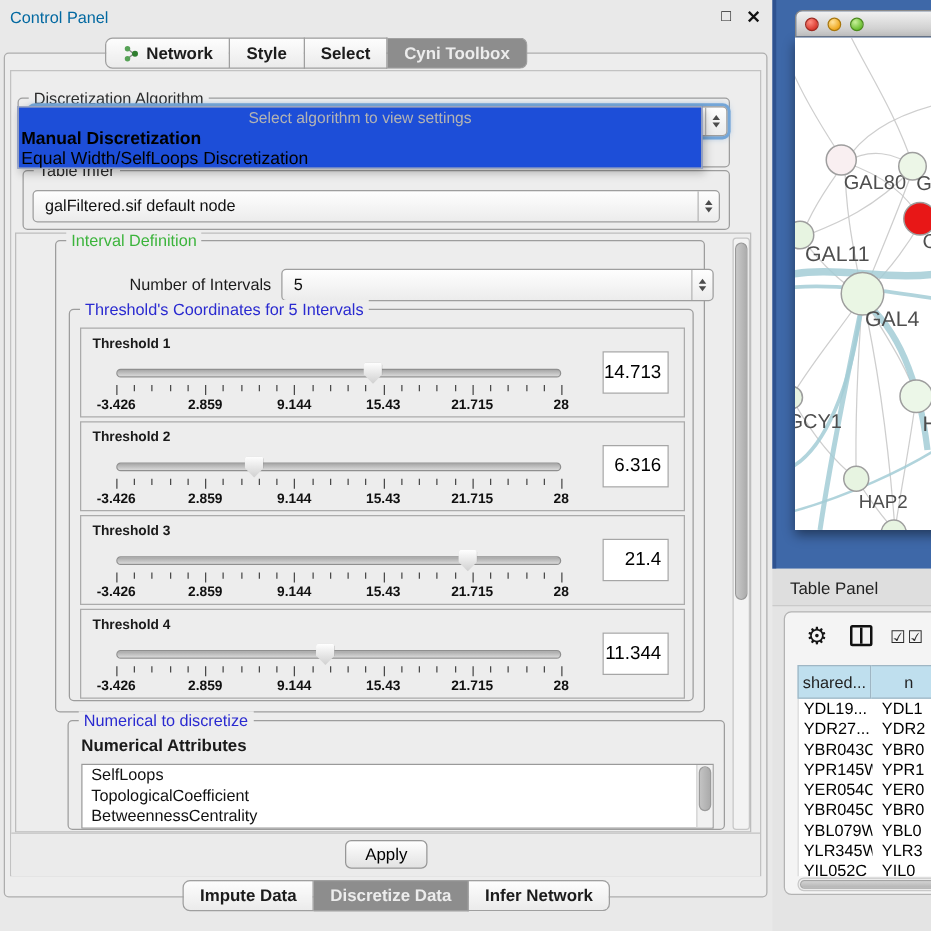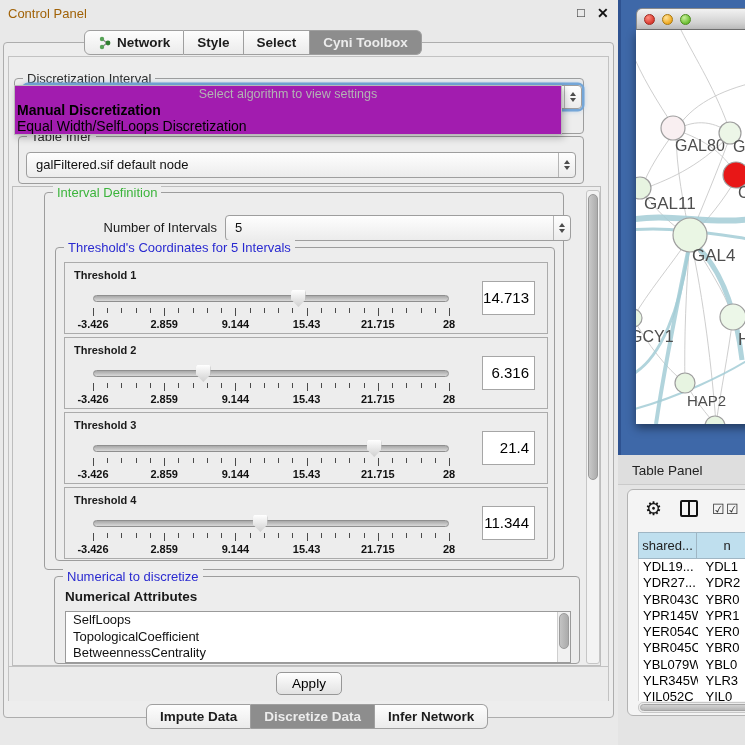--- a/index.html
+++ b/index.html
@@ -5,21 +5,21 @@
   * { margin:0; padding:0; box-sizing:border-box; }
   html,body { background:#e2e2e2; }
   .screen {
     position:relative; width:745px; height:745px; overflow:hidden;
     font-family:"Liberation Sans", sans-serif; font-size:13px; color:#1a1a1a;
     background:#e6e6e6;
   }
   
   .control-panel { position:absolute; left:0; top:0; width:620px; height:745px; background:#e9e9e9; }
   .cp-titlebar { position:absolute; left:0; top:0; width:620px; height:26px; }
-  .cp-title { position:absolute; left:8px; top:6px; font-size:13px; color:#a16207; }
+  .cp-title { position:absolute; left:8px; top:6px; font-size:13px; color:#0369a1; }
   .cp-float { position:absolute; left:577px; top:5px; font-size:13px; font-weight:700; color:#222; cursor:default; }
   .cp-close { position:absolute; left:597px; top:5px; font-size:14px; font-weight:700; color:#111; cursor:default; }
   .cp-outer { position:absolute; left:3px; top:42px; width:611px; height:676px; border:1px solid #adadad; border-radius:4px; background:#ededed; }
   .cp-inner { position:absolute; left:8px; top:56px; width:601px; height:645px; border:1px solid #c2c2c2; background:#ededed; }
   .viewport { position:absolute; left:12px; top:186px; width:589px; height:480px; border:1px solid #bdbdbd; background:#ededed; }
 
   
   .tabbar { position:absolute; display:flex; z-index:6; }
   .top-tabs { left:84px; top:30px; }
   .bottom-tabs { left:146px; top:704px; }
@@ -51,21 +51,21 @@
   .combo.focus { box-shadow:0 0 0 2.5px #74a6d8, 0 0 6px #74a6d8; }
 
   .algo-group { left:14px; top:78px; width:570px; height:56px; }
   .algo-combo { left:24px; top:85px; width:558px; height:24px; z-index:4; }
   .td-group { left:18px; top:136px; width:566px; height:48px; }
   .td-combo { left:26px; top:152px; width:550px; }
 
   
   .popup {
     position:absolute; left:14px; top:85px; width:548px; height:50px; z-index:10;
-    background:#a21caf; border:1px solid #b9b9b9; box-shadow:2px 3px 7px rgba(0,0,0,0.25);
+    background:#1d4ed8; border:1px solid #b9b9b9; box-shadow:2px 3px 7px rgba(0,0,0,0.25);
   }
   .popup-prompt { position:absolute; left:0; right:0; top:1px; text-align:center; font-size:12.5px; color:#b3b3b3; }
   .popup-item { position:absolute; left:2px; font-size:14px; color:#000; white-space:nowrap; cursor:default; }
   .popup-item.b { font-weight:700; }
 
   
   .interval-group { left:44px; top:192px; width:520px; height:378px; }
   .noi-label { position:absolute; left:20px; top:27px; width:152px; text-align:right; font-weight:400; font-size:13px; }
   .noi-combo { left:180px; top:22px; width:346px; }
   .thr-group { left:10px; top:54px; width:500px; height:314px; border:1px solid #9d9d9d; border-radius:4px; position:absolute; }
@@ -178,21 +178,21 @@
         </div>
         <div class="tab">
           <span>Select</span>
         </div>
         <div class="tab selected">
           <span>Cyni Toolbox</span>
         </div>
       </div>
 
     <div class="group algo-group">
-      <span class="gtitle">Discretization Interval</span>
+      <span class="gtitle">Discretization Algorithm</span>
     </div>
     <div class="combo algo-combo focus">
       <div class="spin">
           <span class="arr-up"></span>
           <span class="arr-dn"></span>
         </div>
     </div>
 
     <div class="popup">
       <div class="popup-prompt">Select algorithm to view settings</div>

